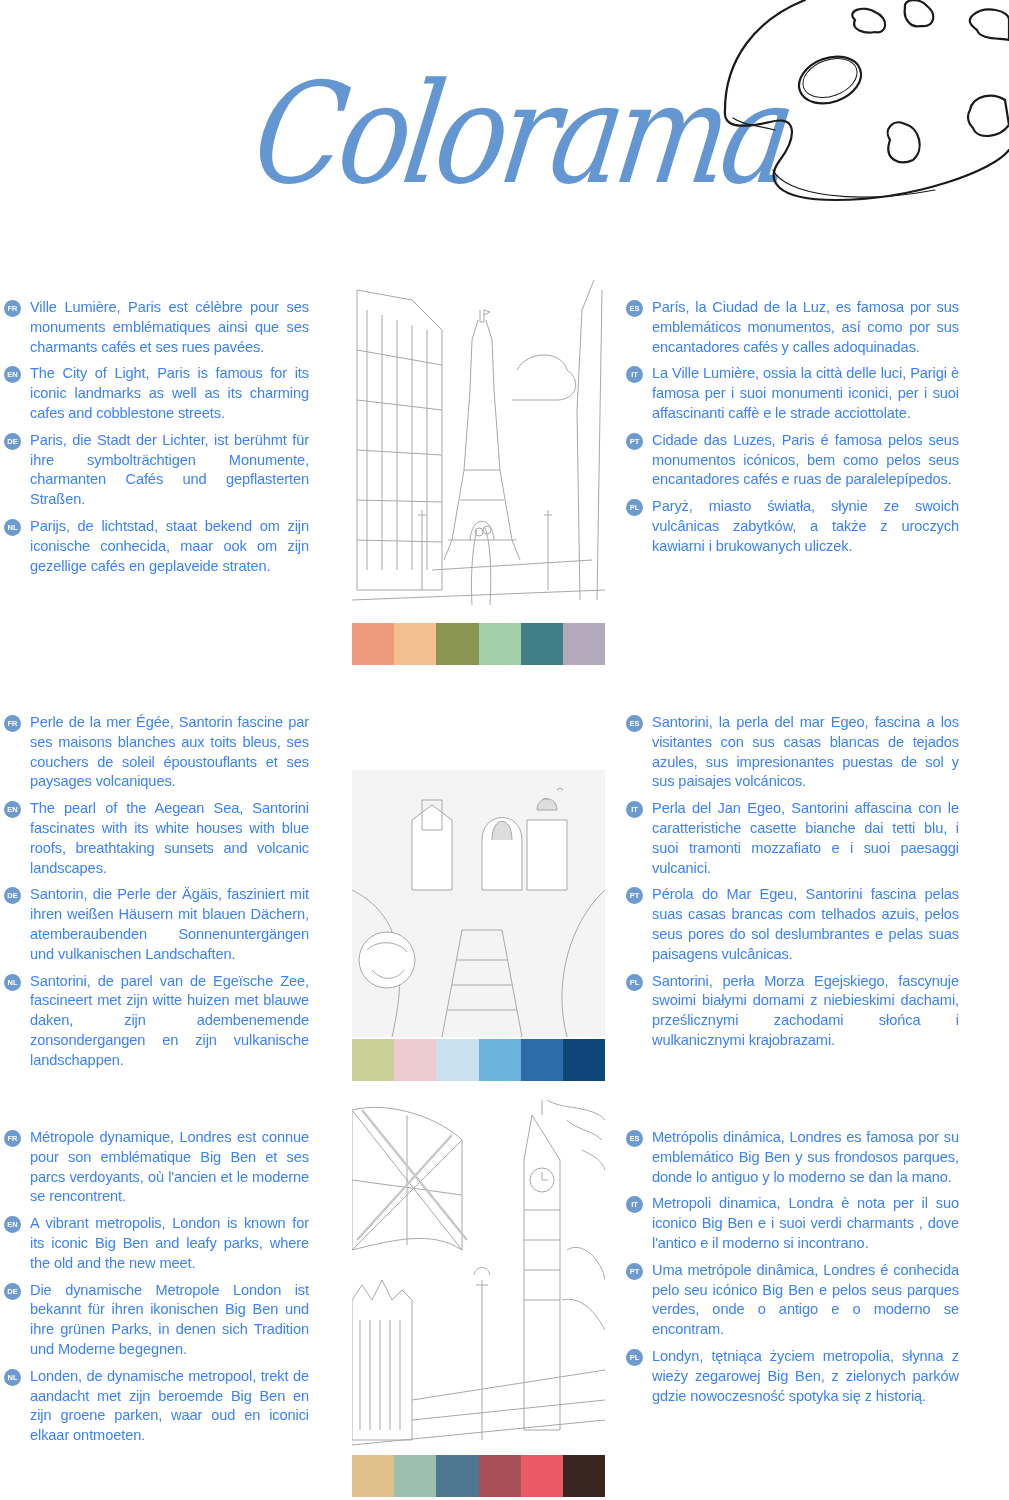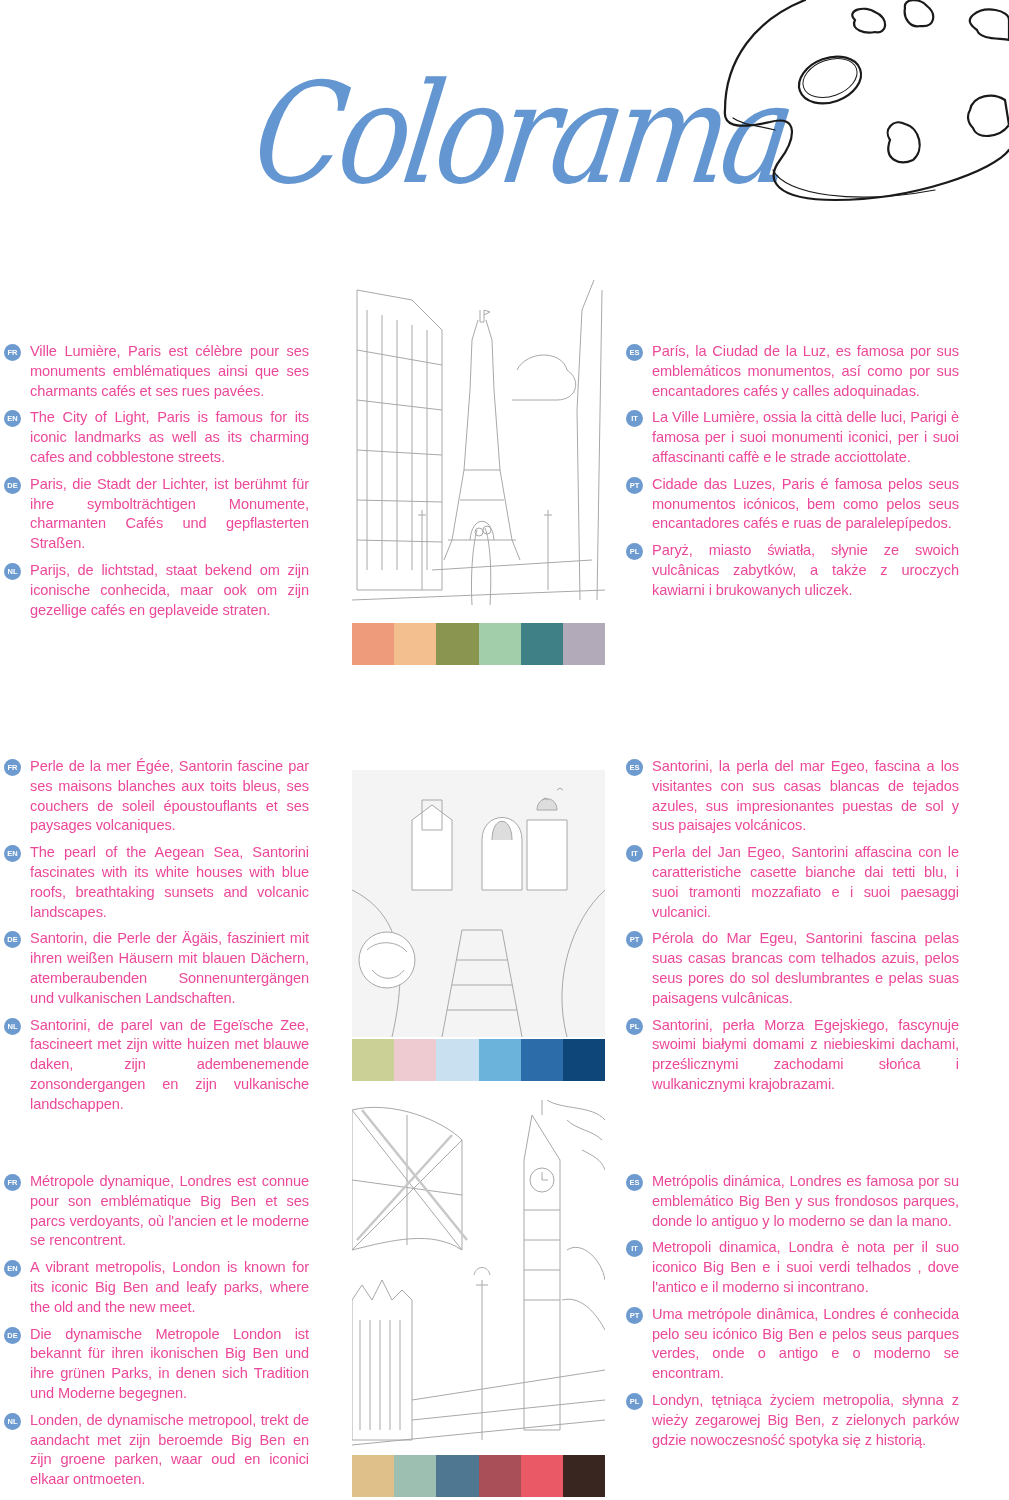--- a/index.html
+++ b/index.html
@@ -10,34 +10,34 @@
   .logo {
     position: absolute; left: 268px; top: 52px;
     font-family: "DejaVu Serif", serif; font-style: italic;
     font-size: 118px; color: #6497d1; letter-spacing: -6px;
     transform: skewX(-8deg) scaleY(1.18); transform-origin: left top;
     font-weight: 400;
   }
   .palette { position: absolute; left: 715px; top: 0; width: 294px; height: 205px; }
 
   .section { position: absolute; left: 0; width: 1009px; }
-  .col { position: absolute; width: 305px; margin-top: 44px; }
+  .col { position: absolute; width: 305px; }
   .col.left { left: 4px; }
   .col.right { left: 626px; width: 333px; }
 
   .entry { position: relative; padding-left: 26px; margin-bottom: 7px; }
   .badge {
     position: absolute; left: 0; top: 2px; width: 17px; height: 17px; border-radius: 50%;
     background: #6d9bcf; color: #fff; font-size: 7.5px; font-weight: bold;
     display: flex; align-items: center; justify-content: center;
     font-family: "Liberation Sans", sans-serif;
   }
   .text {
     font-family: "Liberation Sans", sans-serif; font-size: 14.6px; line-height: 19.8px;
-    color: #ec4899; text-align: justify; text-align-last: left; letter-spacing: -0.1px;
+    color: #3b82f6; text-align: justify; text-align-last: left; letter-spacing: -0.1px;
   }
 
   .illus {
     position: absolute; left: 352px; width: 253px; background: #fff; overflow: hidden;
   }
   .illus svg { width: 100%; height: 100%; display: block; }
 
   .swatches { position: absolute; left: 352px; width: 253px; height: 42px; display: flex; }
   .swatch { flex: 1; height: 100%; }
 </style>
@@ -242,21 +242,21 @@
     <div class="swatch" style="background: rgb(58, 38, 33);"></div>
   </div>
 
   <div class="col right" style="top:1128px;">
     <div class="entry">
         <span class="badge" style="background: rgb(109, 155, 207);">ES</span>
         <p class="text">Metrópolis dinámica, Londres es famosa por su emblemático Big Ben y sus frondosos parques, donde lo antiguo y lo moderno se dan la mano.</p>
       </div>
     <div class="entry">
         <span class="badge" style="background: rgb(109, 155, 207);">IT</span>
-        <p class="text">Metropoli dinamica, Londra è nota per il suo iconico Big Ben e i suoi verdi telhados , dove l'antico e il moderno si incontrano.</p>
+        <p class="text">Metropoli dinamica, Londra è nota per il suo iconico Big Ben e i suoi verdi charmants , dove l'antico e il moderno si incontrano.</p>
       </div>
     <div class="entry">
         <span class="badge" style="background: rgb(109, 155, 207);">PT</span>
         <p class="text">Uma metrópole dinâmica, Londres é conhecida pelo seu icónico Big Ben e pelos seus parques verdes, onde o antigo e o moderno se encontram.</p>
       </div>
     <div class="entry">
         <span class="badge" style="background: rgb(109, 155, 207);">PL</span>
         <p class="text">Londyn, tętniąca życiem metropolia, słynna z wieży zegarowej Big Ben, z zielonych parków gdzie nowoczesność spotyka się z historią.</p>
       </div>
   </div>

